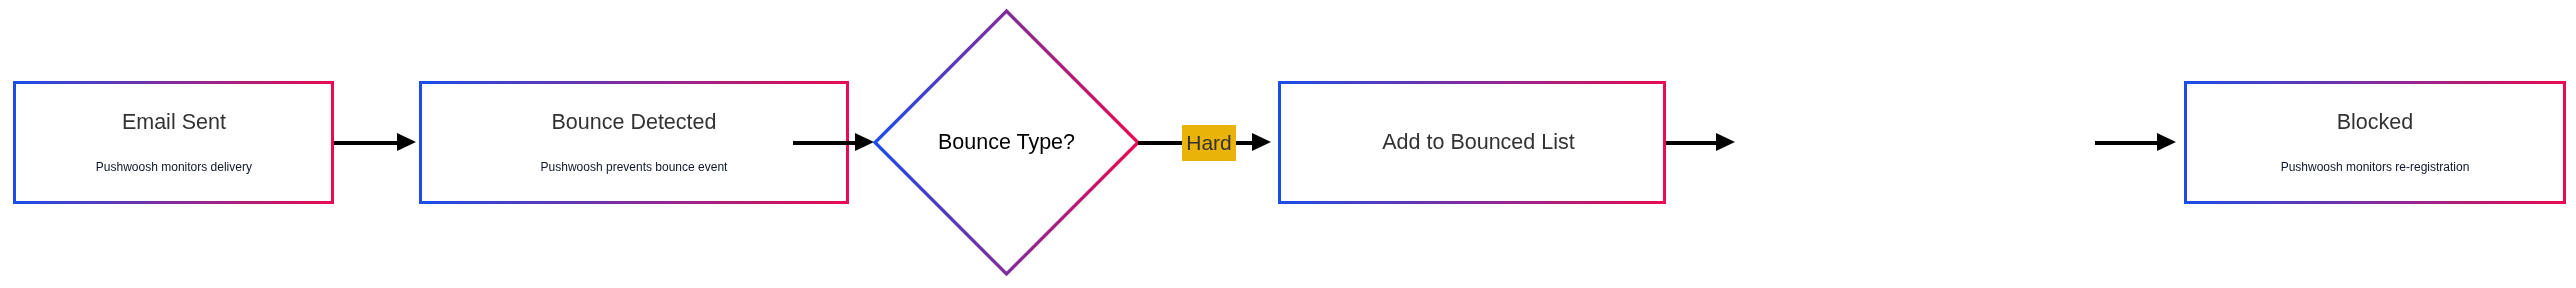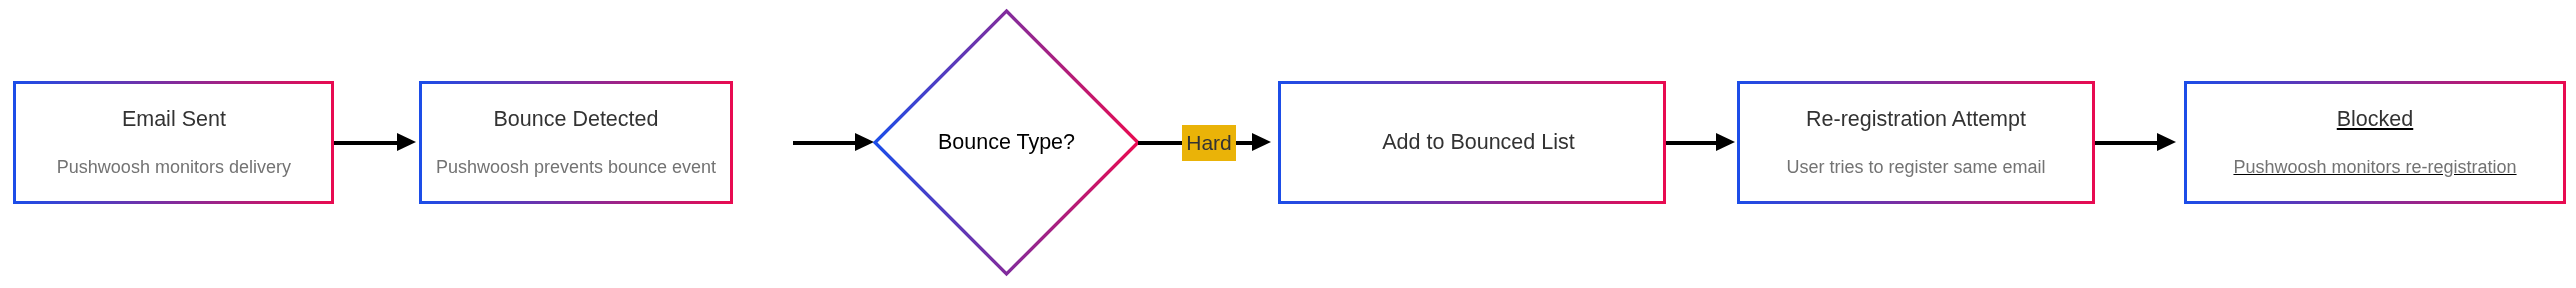--- a/index.html
+++ b/index.html
@@ -30,23 +30,23 @@
     gap: 24px;
     text-align: center;
   }
   .node-title {
     font-size: 21.5px;
     line-height: 1.2;
     color: #333333;
     white-space: nowrap;
   }
   .node-subtitle {
-    font-size: 18px;
+    font-size: 12px;
     line-height: 1.2;
-    color: #737373;
+    color: #0f172a;
     white-space: nowrap;
   }
   .edge-line {
     position: absolute;
     top: 141px;
     height: 4px;
     background: #000000;
   }
   .edge-head {
     position: absolute;
@@ -97,21 +97,21 @@
 <div class="canvas">
 
   <div class="node" style="left:13.4px; width:321px;">
     <div class="node-title">Email Sent</div>
     <div class="node-subtitle">Pushwoosh monitors delivery</div>
   </div>
 
   <div class="edge-line" style="left:334px; width:63px;"></div>
   <div class="edge-head" style="left:397px;"></div>
 
-  <div class="node" style="left:419px; width:314px;border-radius:22px;">
+  <div class="node" style="left:419px; width:430px;border-radius:22px;">
     <div class="node-title">Bounce Detected</div>
     <div class="node-subtitle">Pushwoosh prevents bounce event</div>
   </div>
 
   <div class="edge-line" style="left:793px; width:62px;"></div>
   <div class="edge-head" style="left:855px;"></div>
 
   <svg class="diamond-svg" width="271" height="271" viewBox="0 0 404 404">
     <defs>
       <linearGradient id="diamondGrad" x1="0" y1="0" x2="1" y2="0">
@@ -127,27 +127,23 @@
   <div class="edge-head" style="left:1252px;"></div>
   <div class="edge-label">Hard</div>
 
   <div class="node" style="left:1278px; width:388px;padding-left:13px;">
     <div class="node-title">Add to Bounced List</div>
   </div>
 
   <div class="edge-line" style="left:1666px; width:50px;"></div>
   <div class="edge-head" style="left:1716px;"></div>
 
-  <div class="node" style="left:1737px; width:358px;">
-    <div class="node-title">Re-registration Attempt</div>
-    <div class="node-subtitle">User tries to register same email</div>
-  </div>
 
   <div class="edge-line" style="left:2095px; width:62px;"></div>
   <div class="edge-head" style="left:2157px;"></div>
 
-  <div class="node" style="left:2184px; width:382px;text-decoration:underline;">
+  <div class="node" style="left:2184px; width:382px;">
     <div class="node-title">Blocked</div>
     <div class="node-subtitle">Pushwoosh monitors re-registration</div>
   </div>
 
 </div>
 
 
 </body></html>

